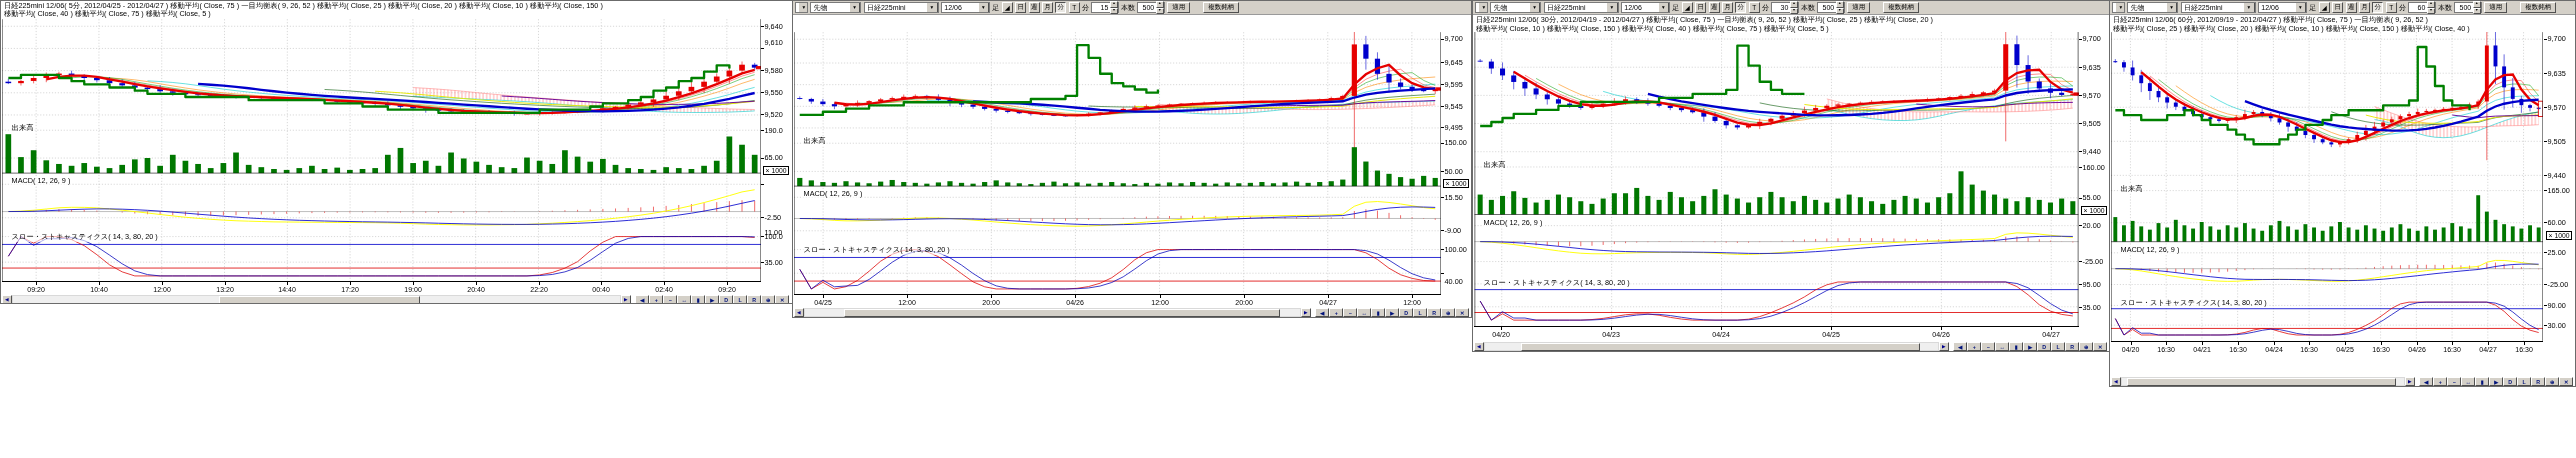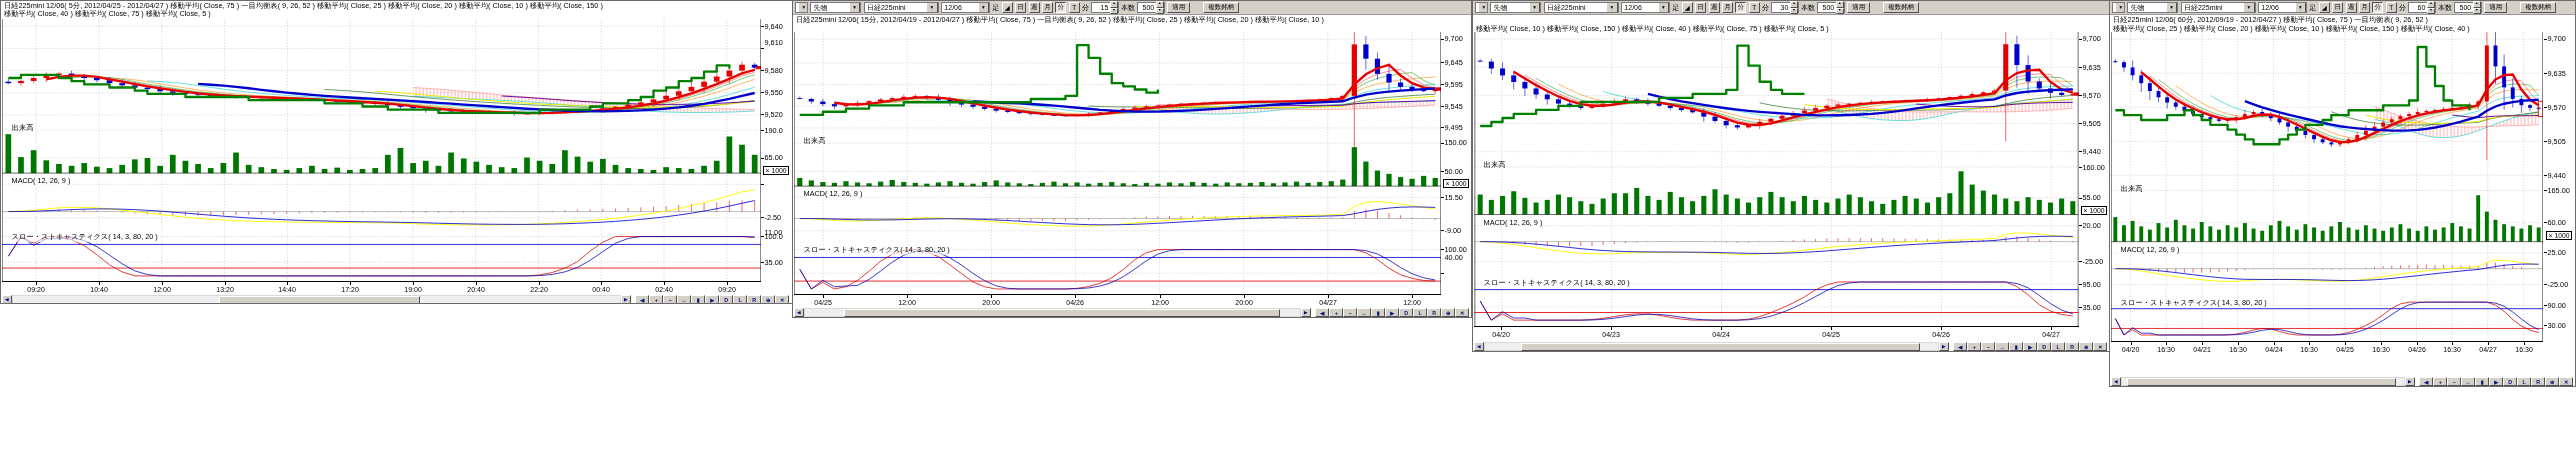--- a/index.html
+++ b/index.html
@@ -456,21 +456,20 @@
           <span class="val">500</span>
           <div class="spinarr">
             <span>▲</span>
             <span>▼</span>
           </div>
         </div>
         <button class="tbtn wide">適用</button>
         <span style="width: 8.2px;"></span>
         <button class="tbtn wide">複数銘柄</button>
       </div>
-      <div class="hdr" style="top: 15.3px;">日経225mini 12/06( 15分, 2012/04/19 - 2012/04/27 )   移動平均( Close, 75 )   一目均衡表( 9, 26, 52 )   移動平均( Close, 25 )   移動平均( Close, 20 )   移動平均( Close, 10 )</div>
       <svg width="647" height="263" style="left: 1.2px; top: 31px;" viewBox="0 0 1101 447">
         <defs>
           <pattern id="hatch1" width="6" height="8" patternUnits="userSpaceOnUse">
             <path d="M3 0 V8" stroke="#ff7070" stroke-width="1"></path>
           </pattern>
         </defs>
         <line x1="49.545" y1="0" x2="49.545" y2="447" stroke="#bcbcbc" stroke-dasharray="2,3"></line>
         <line x1="192.675" y1="0" x2="192.675" y2="447" stroke="#bcbcbc" stroke-dasharray="2,3"></line>
         <line x1="335.805" y1="0" x2="335.805" y2="447" stroke="#bcbcbc" stroke-dasharray="2,3"></line>
         <line x1="478.935" y1="0" x2="478.935" y2="447" stroke="#bcbcbc" stroke-dasharray="2,3"></line>
@@ -757,21 +756,21 @@
         <div class="axtick" style="top: 170px;"></div>
         <div class="axlab" style="top: 166px;">50.00</div>
         <div class="multbox" style="top: 178px;">× 1000</div>
         <div class="axtick" style="top: 196px;"></div>
         <div class="axlab" style="top: 192px;">15.50</div>
         <div class="axtick" style="top: 229px;"></div>
         <div class="axlab" style="top: 225px;">-9.00</div>
         <div class="axtick" style="top: 248px;"></div>
         <div class="axlab" style="top: 244px;">100.00</div>
         <div class="axtick" style="top: 272px;"></div>
-        <div class="axlab" style="top: 252px;">40.00</div>
+        <div class="axlab" style="top: 276px;">40.00</div>
       </div>
       <div class="taxis" style="left: 1.2px; top: 293px; width: 647px; height: 11.8px;">
         <div class="ttick" style="left: 29px;"></div>
         <div class="tlab" style="left: 29px;">04/25</div>
         <div class="ttick" style="left: 113px;"></div>
         <div class="tlab" style="left: 113px;">12:00</div>
         <div class="ttick" style="left: 197px;"></div>
         <div class="tlab" style="left: 197px;">20:00</div>
         <div class="ttick" style="left: 281px;"></div>
         <div class="tlab" style="left: 281px;">04/26</div>
@@ -842,20 +841,21 @@
           <span class="val">500</span>
           <div class="spinarr">
             <span>▲</span>
             <span>▼</span>
           </div>
         </div>
         <button class="tbtn wide">適用</button>
         <span style="width: 8.2px;"></span>
         <button class="tbtn wide">複数銘柄</button>
       </div>
+      <div class="hdr" style="top: 15.3px;">日経225mini 12/06( 30分, 2012/04/19 - 2012/04/27 )   移動平均( Close, 75 )   一目均衡表( 9, 26, 52 )   移動平均( Close, 25 )   移動平均( Close, 20 )</div>
       <div class="hdr" style="top: 23.5px;">移動平均( Close, 10 )   移動平均( Close, 150 )   移動平均( Close, 40 )   移動平均( Close, 75 )   移動平均( Close, 5 )</div>
       <svg width="605" height="294" style="left: 1.2px; top: 31px;" viewBox="0 0 1029 501">
         <defs>
           <pattern id="hatch2" width="6" height="8" patternUnits="userSpaceOnUse">
             <path d="M3 0 V8" stroke="#ff7070" stroke-width="1"></path>
           </pattern>
         </defs>
         <line x1="46.305" y1="0" x2="46.305" y2="501" stroke="#bcbcbc" stroke-dasharray="2,3"></line>
         <line x1="233.583" y1="0" x2="233.583" y2="501" stroke="#bcbcbc" stroke-dasharray="2,3"></line>
         <line x1="420.861" y1="0" x2="420.861" y2="501" stroke="#bcbcbc" stroke-dasharray="2,3"></line>

